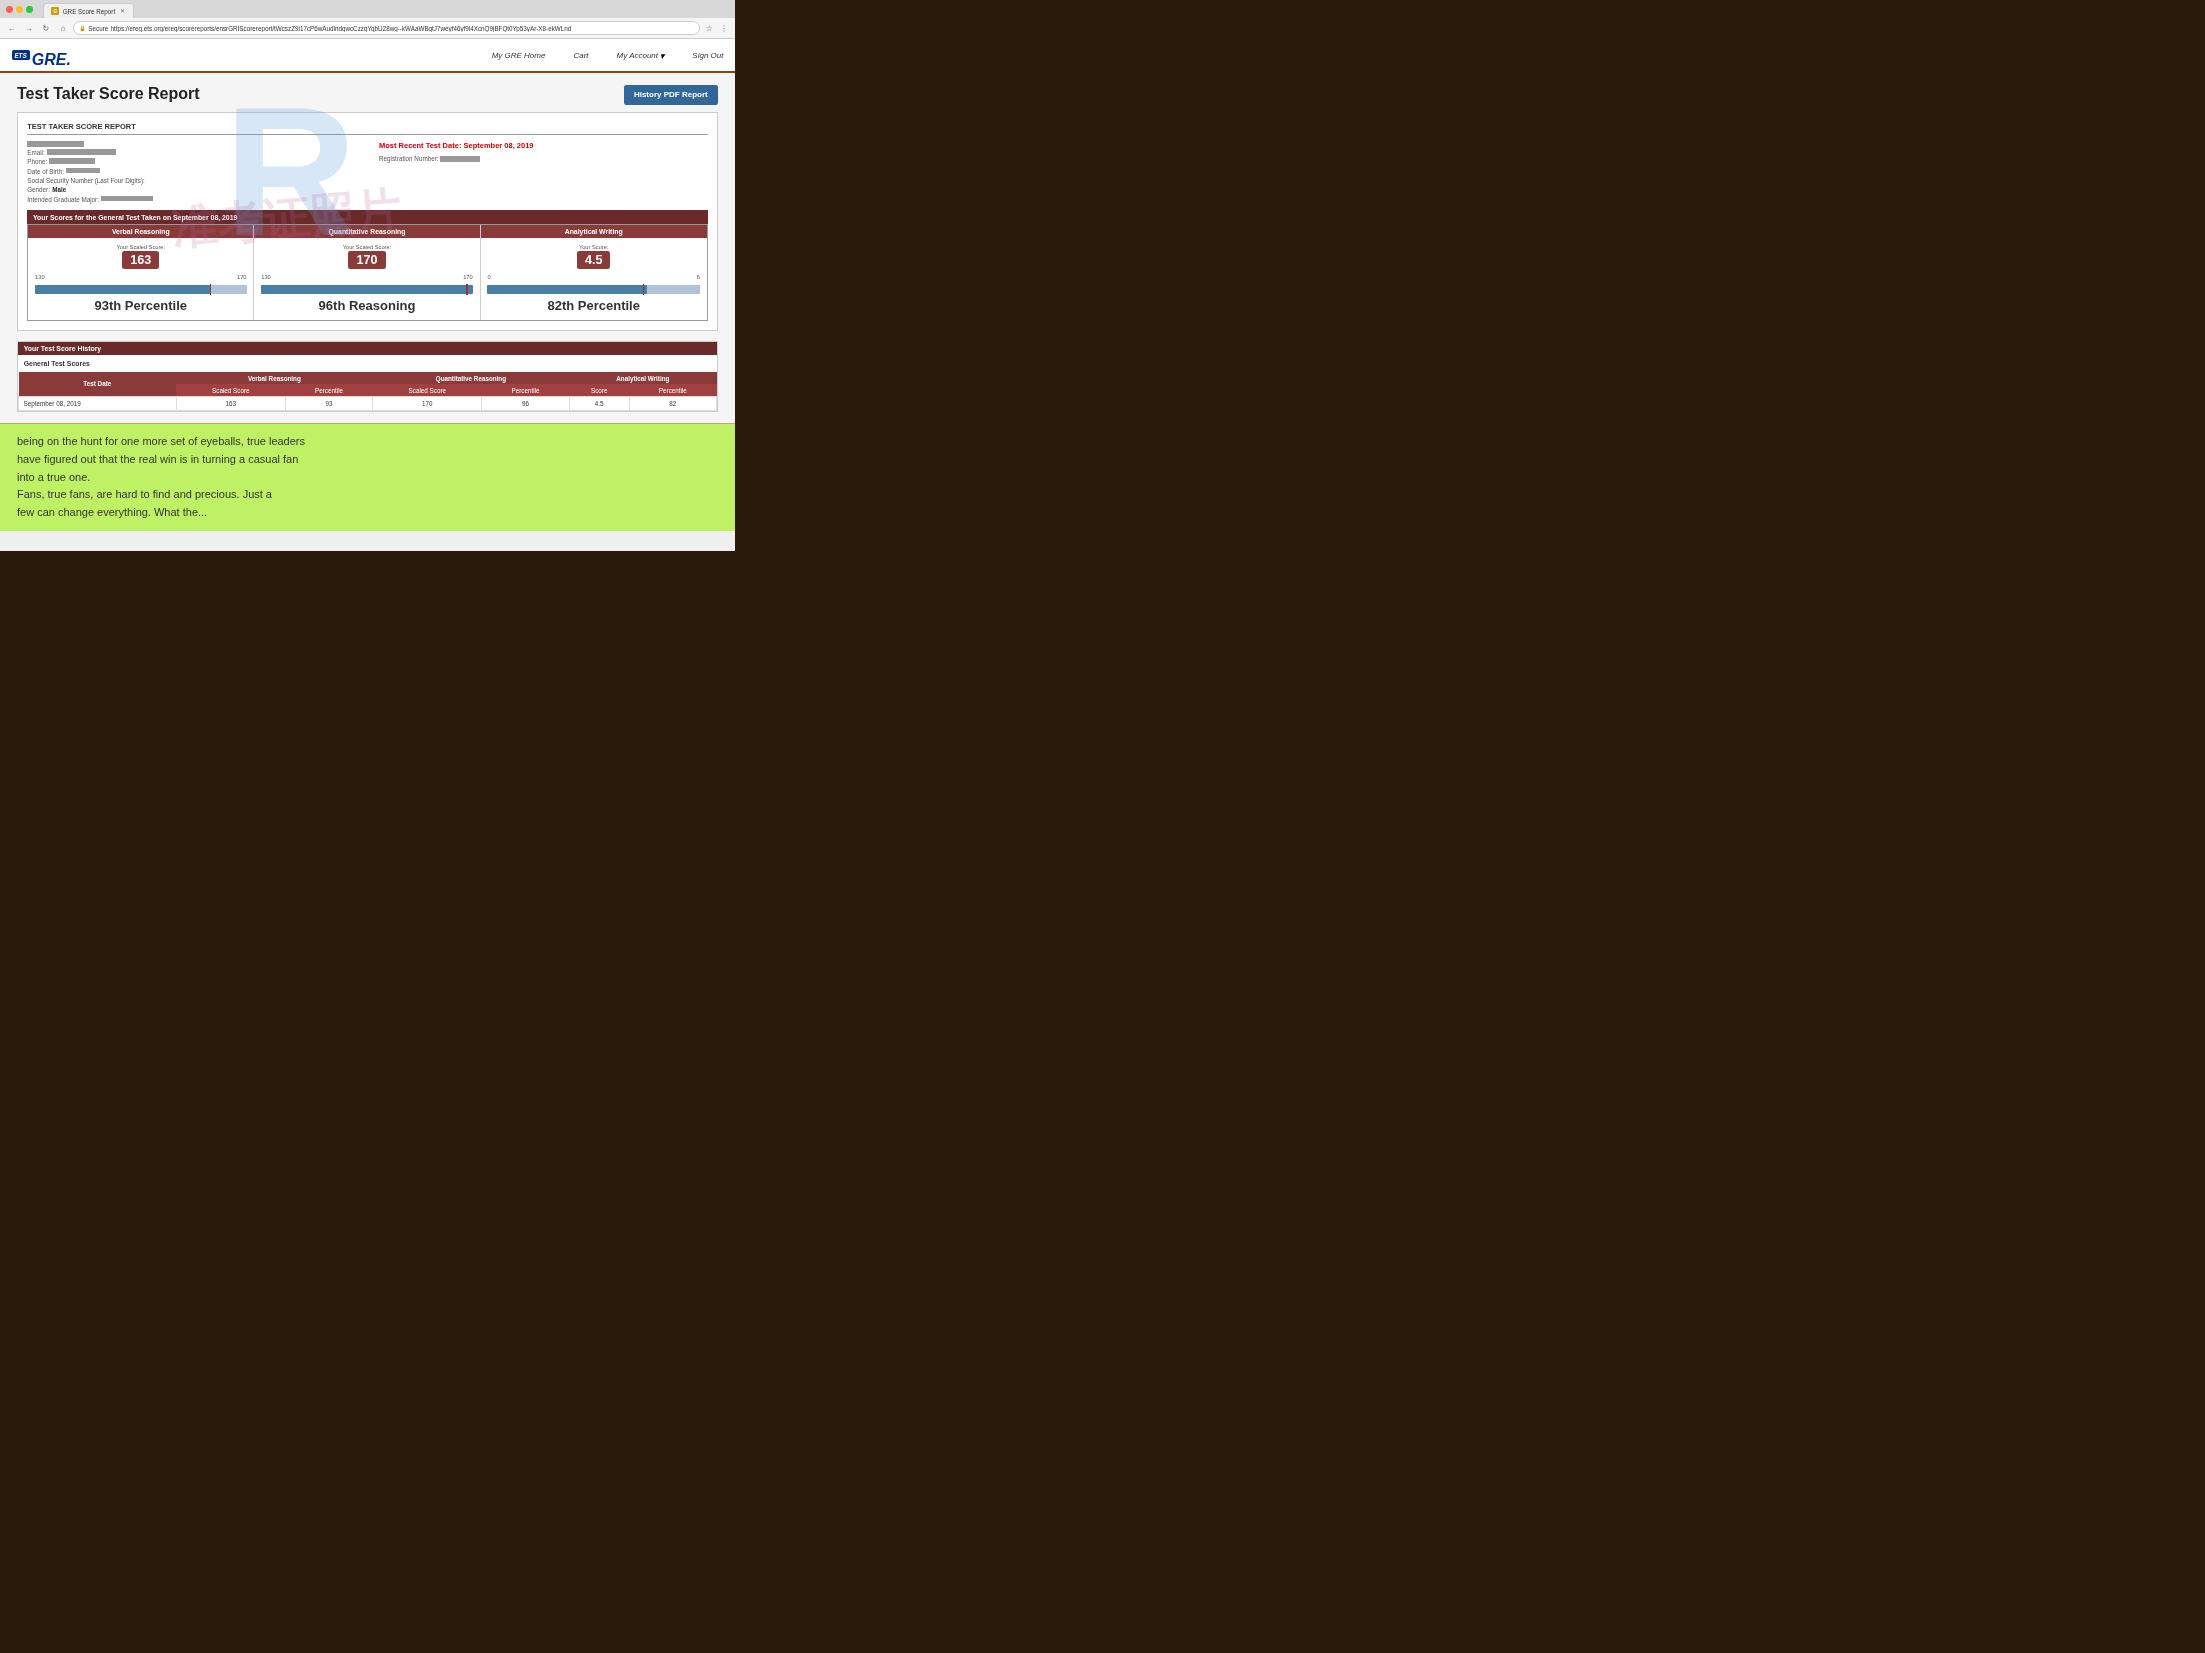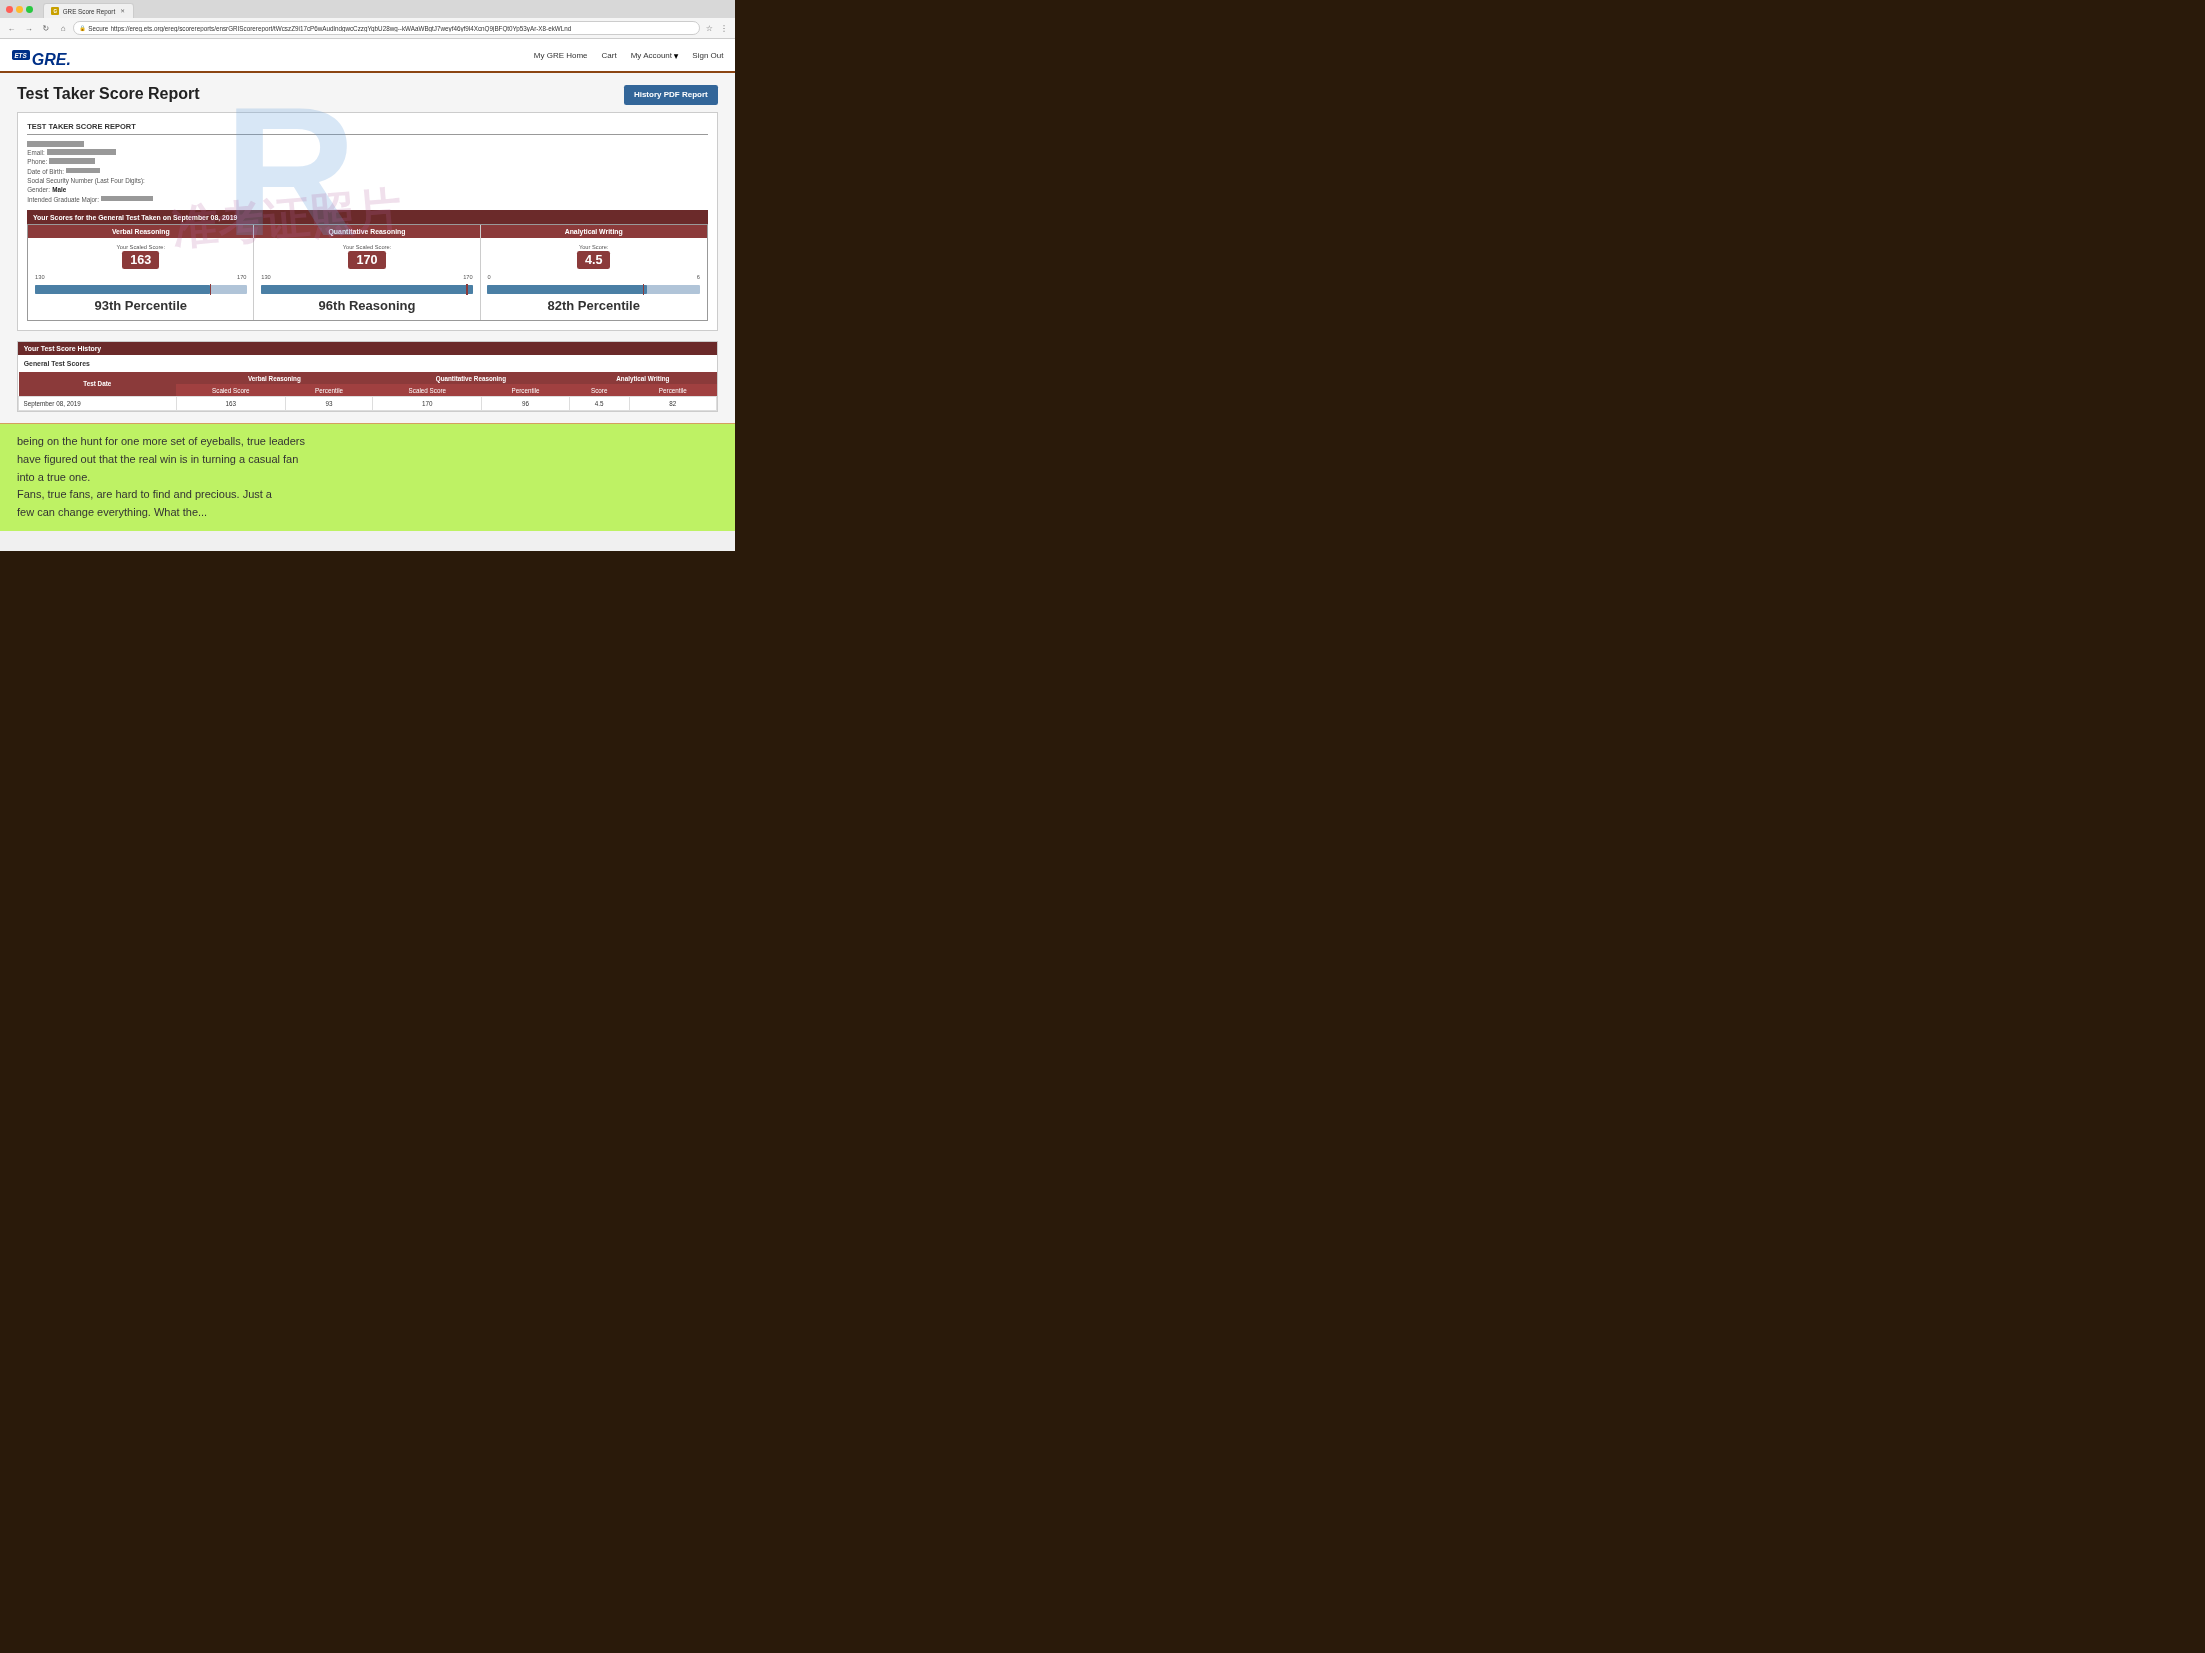--- a/index.html
+++ b/index.html
@@ -172,21 +172,22 @@
     .gre-text {
       font-size: 16px;
       font-weight: bold;
       color: #003087;
       font-style: italic;
       margin-top: 9px;
     }
     .gre-nav {
       display: flex;
       align-items: center;
-      gap: 14px;
+      gap: 28px;
+      font-style: italic;
     }
     .gre-nav-link {
       font-size: 8px;
       color: #333;
       cursor: pointer;
       text-decoration: none;
     }
     .gre-nav-dropdown {
       display: flex;
       align-items: center;
@@ -578,20 +579,29 @@
           </div>
           <div class="info-line">
             <span class="info-label">Gender:</span>
             <span class="info-value">Male</span>
           </div>
           <div class="info-line">
             <span class="info-label">Intended Graduate Major:</span>
             <span class="info-value-redacted" style="width:52px"></span>
           </div>
         </div>
+        <div class="report-info-right">
+          <div class="most-recent-date">
+            <span>Most Recent Test Date: </span><span style="color:#cc0000">September 08, 2019</span>
+          </div>
+          <div class="registration-line">
+            <span>Registration Number:</span>
+            <span class="info-value-redacted" style="width:40px; display:inline-block; background:#999; height:5.7px; vertical-align:middle;"></span>
+          </div>
+        </div>
       </div>
 
       <div class="general-test-header">Your Scores for the General Test Taken on September 08, 2019</div>
 
       <div class="scores-container">
 
         <div class="score-section">
           <div class="score-section-header">Verbal Reasoning</div>
           <div class="score-label">Your Scaled Score:</div>
           <div class="score-badge">163</div>

